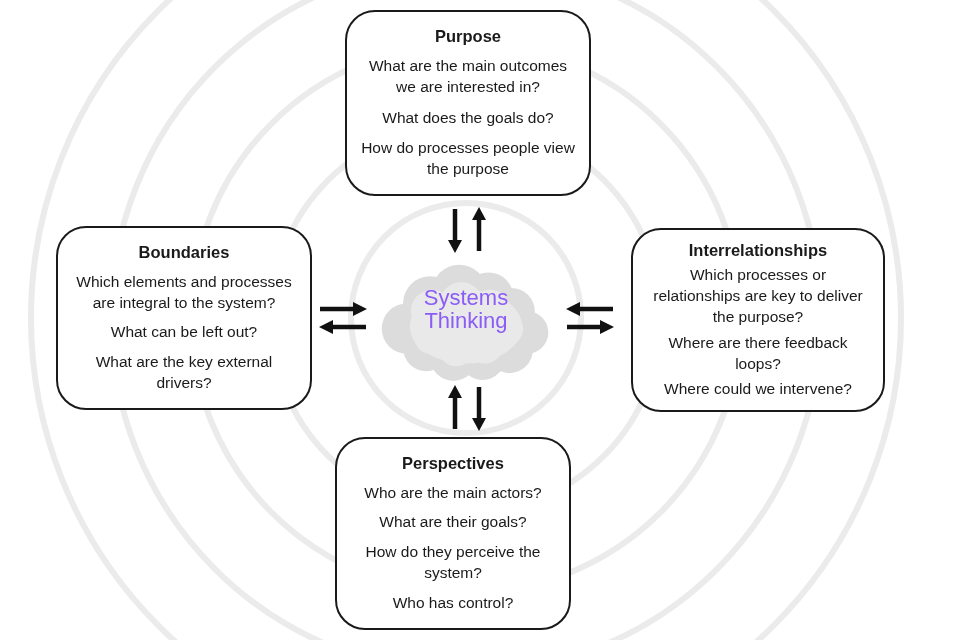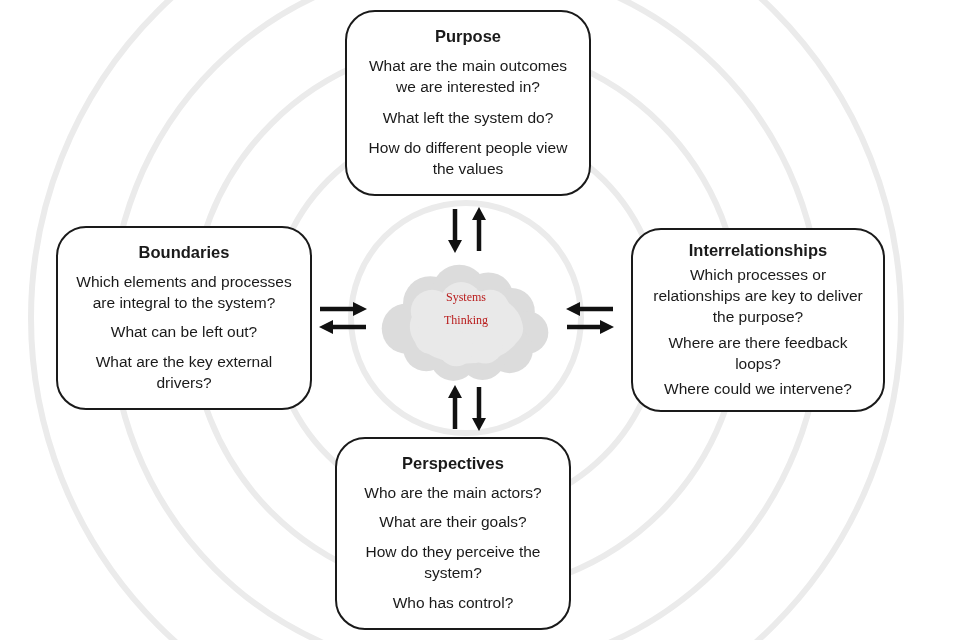--- a/index.html
+++ b/index.html
@@ -18,23 +18,22 @@
     padding:6px 12px; text-align:center; color:var(--text);
   }
   .node-title{font-weight:bold; font-size:16.5px; }
   .q{margin:0; font-size:15.5px; line-height:21px;}
   .cloud-wrap{position:absolute; left:374px; top:250px; width:184px; height:132px;}
   .cloud-svg{position:absolute; left:0; top:0; width:100%; height:100%;}
   .cloud-outer{fill:var(--cloud-outer);}
   .cloud-inner{fill:var(--cloud-inner);}
   .cloud-label{
     position:absolute; left:0; top:36px; width:100%;
-    text-align:center; font-size:12px; line-height:23px; color:#b91c1c;
+    text-align:center; font-size:22px; line-height:23px; color:#8b5cf6;
     white-space:pre-line;
-    font-family:Liberation Serif, serif;
   }
   .arrows{position:absolute;}
   .arrow-line{stroke:var(--arrow); stroke-width:4.5; fill:none;}
   .arrow-head{fill:var(--arrow); stroke:none;}
 </style>
 </head>
 <body>
 
 <div class="canvas">
 
@@ -42,22 +41,22 @@
     <circle class="ripple" cx="466" cy="318" r="115"></circle>
     <circle class="ripple" cx="466" cy="318" r="195"></circle>
     <circle class="ripple" cx="466" cy="318" r="275"></circle>
     <circle class="ripple" cx="466" cy="318" r="355"></circle>
     <circle class="ripple" cx="466" cy="318" r="435"></circle>
   </svg>
 
   <div class="node" style="left:345px; top:10px; width:246px; height:186px;">
     <div class="node-title">Purpose</div>
     <p class="q">What are the main outcomes we are interested in?</p>
-    <p class="q">What left the system do?</p>
-    <p class="q">How do different people view the values</p>
+    <p class="q">What does the goals do?</p>
+    <p class="q">How do processes people view the purpose</p>
   </div>
 
   <div class="node" style="left:56px; top:226px; width:256px; height:184px;">
     <div class="node-title">Boundaries</div>
     <p class="q">Which elements and processes are integral to the system?</p>
     <p class="q">What can be left out?</p>
     <p class="q">What are the key external drivers?</p>
   </div>
 
   <div class="node" style="left:631px; top:228px; width:254px; height:184px;">

